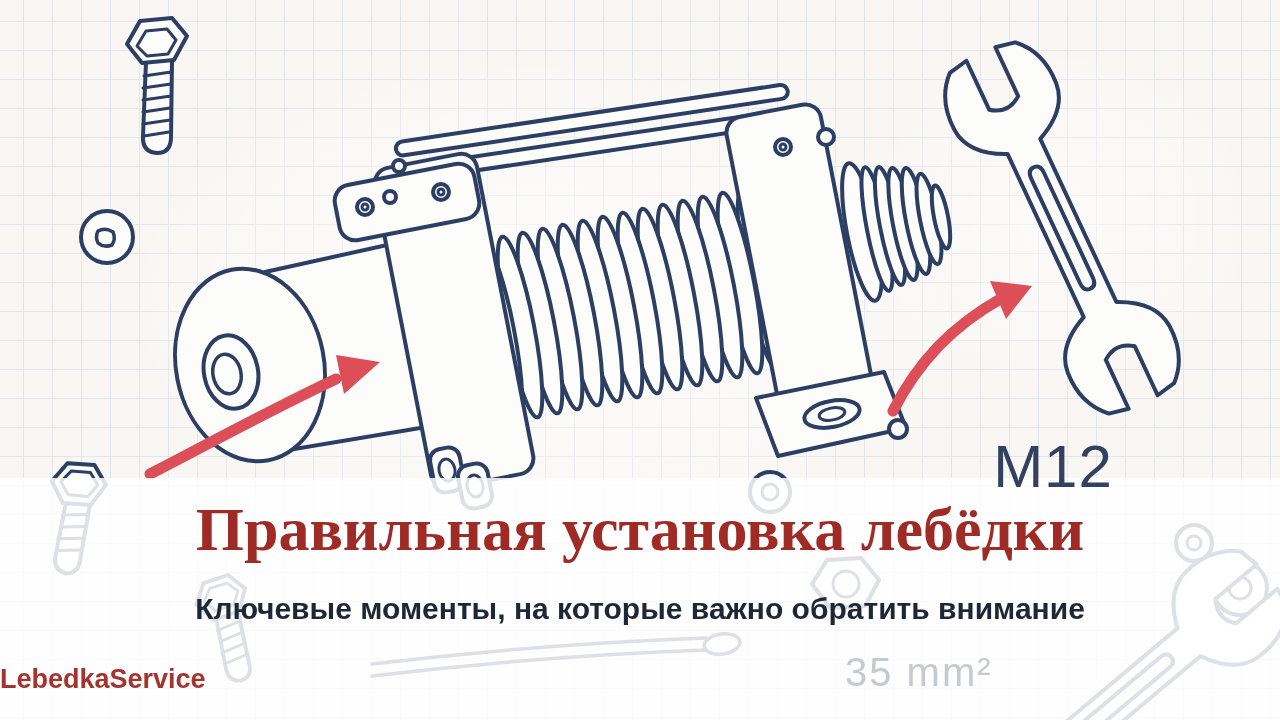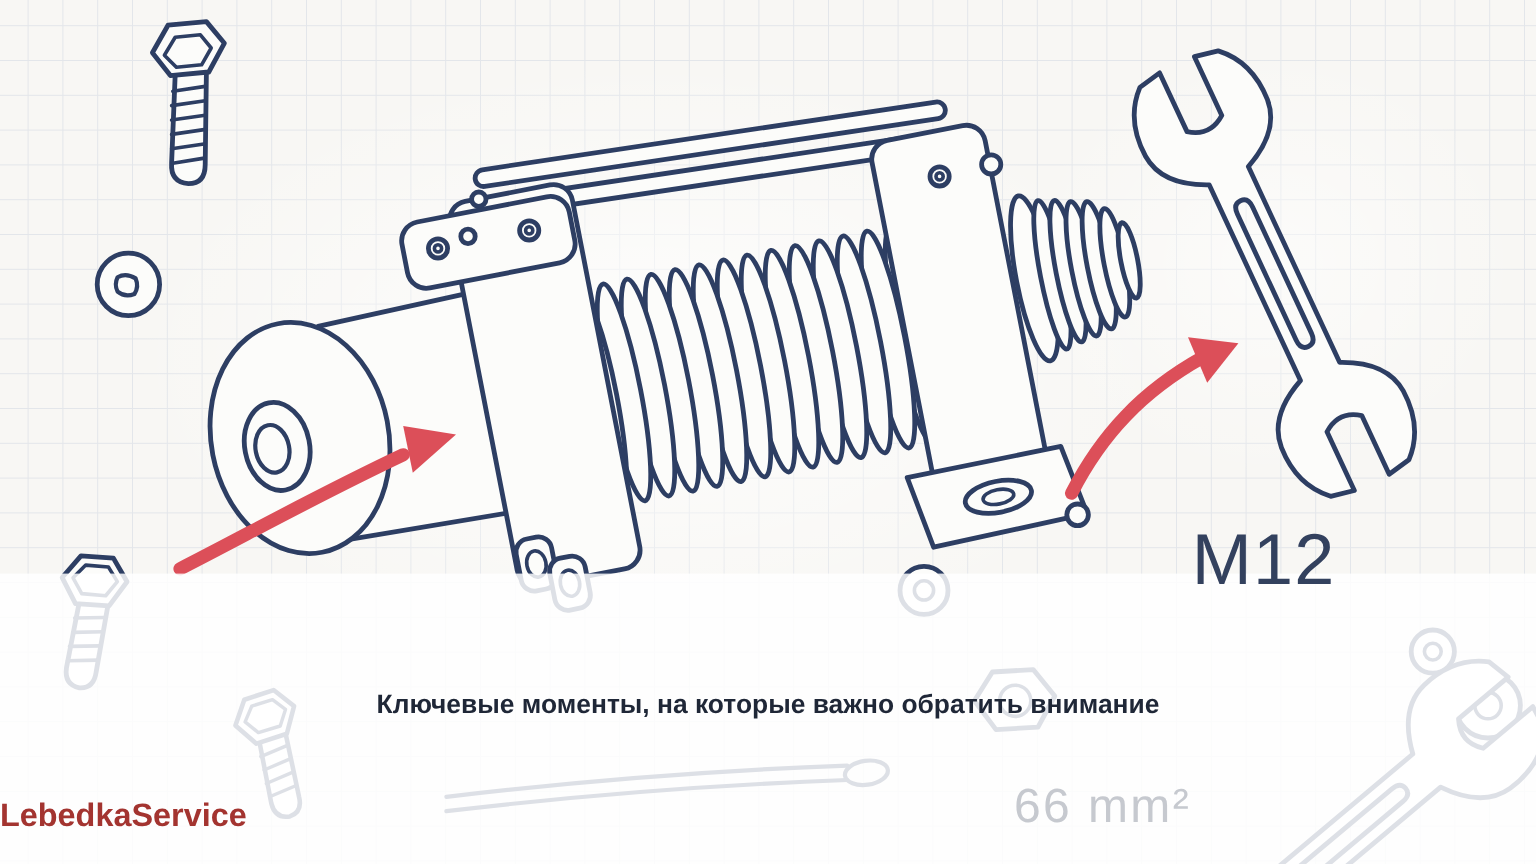--- a/index.html
+++ b/index.html
@@ -35,22 +35,22 @@
   .cable-spec {
     position:absolute; top:650px; left:845px;
     font-size:40px; font-weight:400; color:#c6c9cf; letter-spacing:2px;
   }
   .title {
     position:absolute; top:496px; left:0; width:100%; text-align:center;
     font-family:"Liberation Serif", serif; font-weight:700;
     font-size:62px; line-height:66px; color:#9e2b26;
   }
   .subtitle {
-    position:absolute; top:574px; left:0; width:100%; text-align:center;
-    font-size:22px; font-weight:700; color:#1f2737;
+    position:absolute; top:592px; left:0; width:100%; text-align:center;
+    font-size:30px; font-weight:700; color:#1f2737;
   }
   .brand {
     position:absolute; top:664px; left:0; width:100%; text-align:left;
     font-size:27px; font-weight:700; color:#a33430;
   }
 </style>
 </head>
 <body>
 
 <div class="stage">
@@ -182,17 +182,18 @@
         <polygon points="380,362 344,394 336,355" stroke="none"></polygon>
         <path d="M893,411 C918,362 952,326 1002,298" stroke-width="11" fill="none"></path>
         <polygon points="1032,286 1006,319 990,281" stroke="none"></polygon>
       </g>
     </g>
   </svg>
 
   <div class="overlay-band"></div>
 
   <div class="m12-label">M12</div>
-  <div class="cable-spec">66 mm²</div>
+  <div class="cable-spec">35 mm²</div>
 
+  <div class="title">Правильная установка лебёдки</div>
   <div class="subtitle">Ключевые моменты, на которые важно обратить внимание</div>
   <div class="brand">LebedkaService</div>
 </div>
 
 </body></html>

